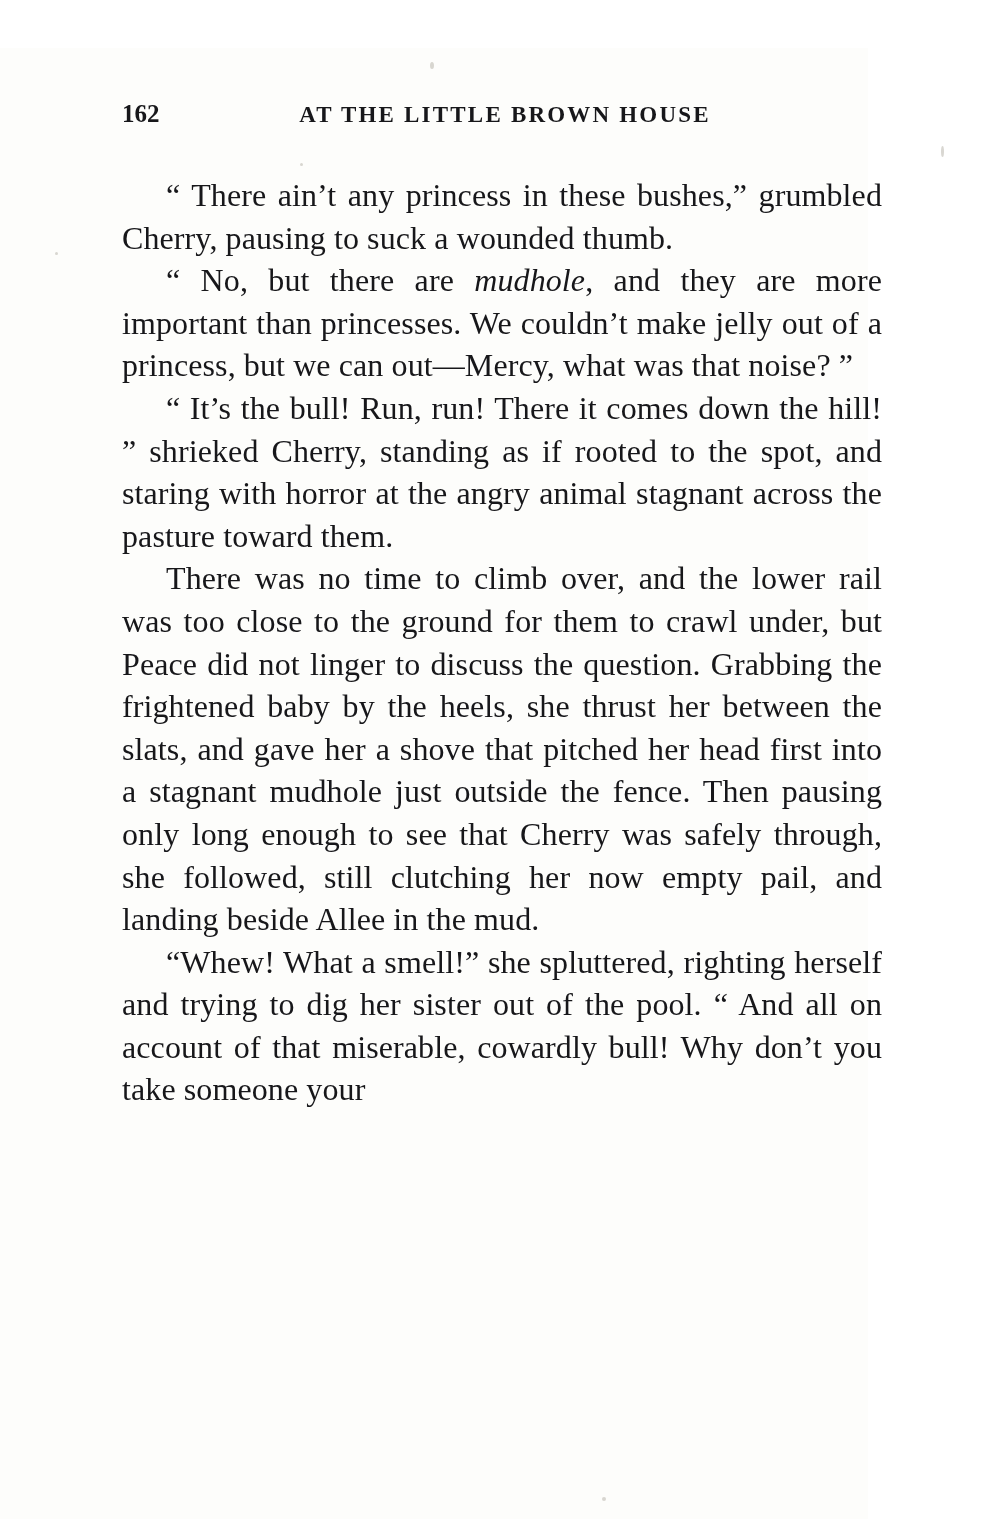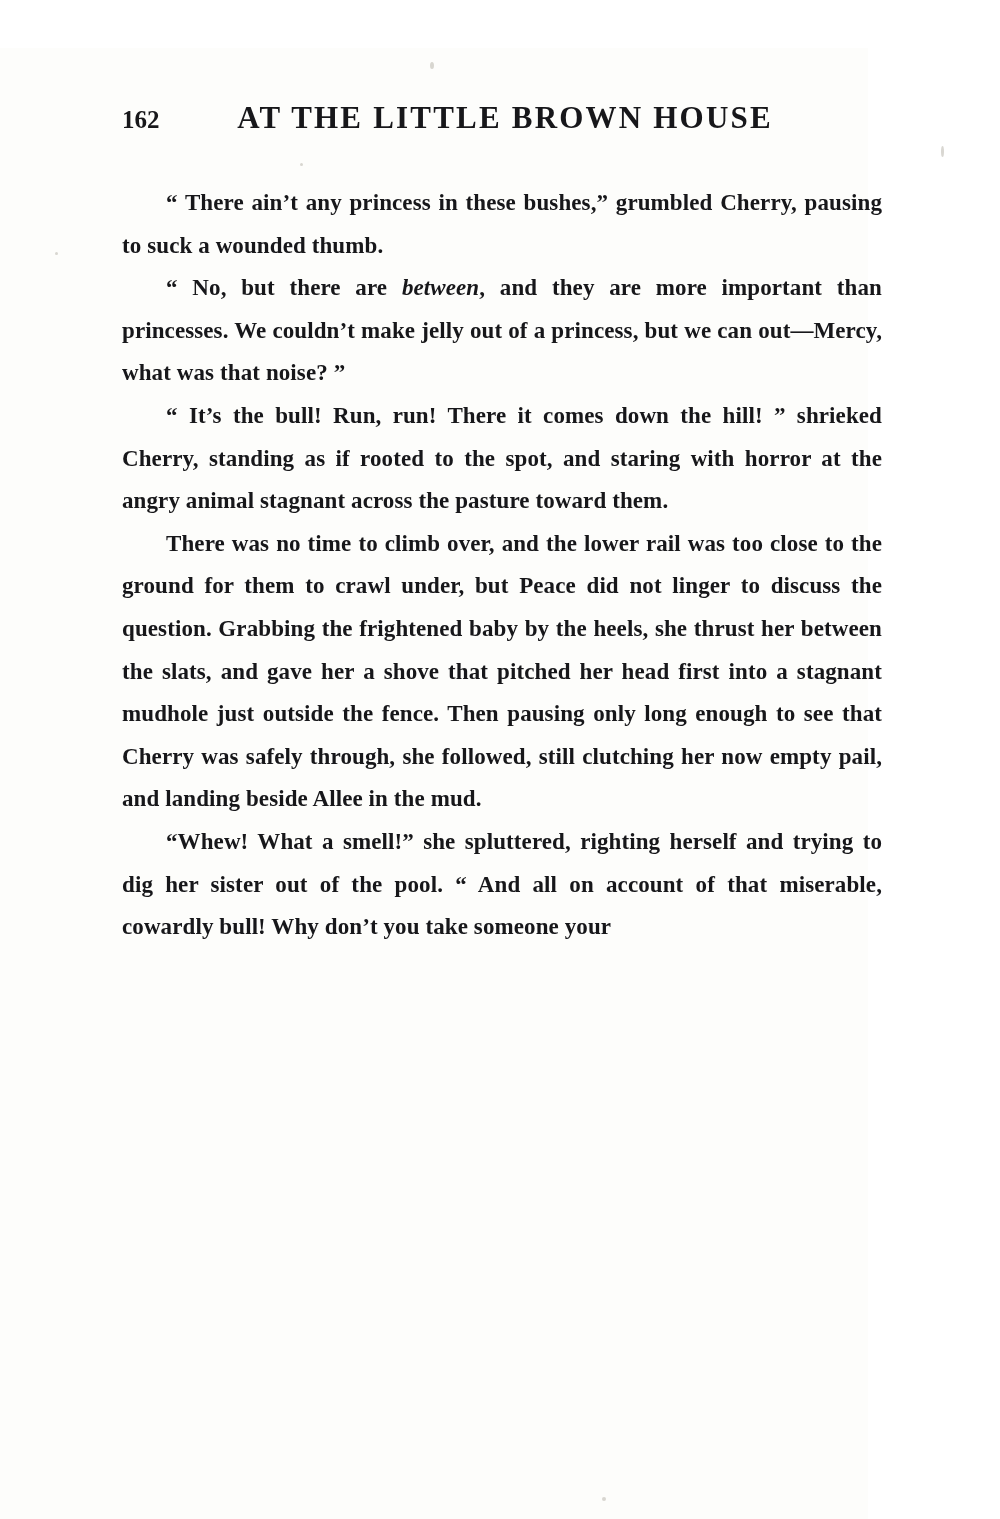--- a/index.html
+++ b/index.html
@@ -36,39 +36,38 @@
     letter-spacing: 0.5px;
     margin-bottom: 46px;
   }
   .folio {
     font-size: 25px;
     font-weight: 700;
     width: 60px;
     letter-spacing: 0px;
   }
   .head-title {
-    font-size: 31px;
+    font-size: 23px;
     font-weight: 700;
     letter-spacing: 2.2px;
     flex: 1;
     text-align: center;
     padding-right: 54px;
     white-space: nowrap;
   }
   .body-text p {
     margin: 0;
-    font-size: 23px;
+    font-size: 32px;
     line-height: 42.6px;
     text-align: justify;
     text-justify: inter-word;
     text-indent: 44px;
     letter-spacing: 0.1px;
     -webkit-hyphens: none;
     hyphens: none;
-    font-weight: bold;
   }
   .body-text p em {
     font-style: italic;
   }
   
   .speck {
     position: absolute;
     background: #b9b6ad;
     border-radius: 50%;
     opacity: 0.55;
@@ -88,20 +87,20 @@
 
   <div class="page-inner">
 
     <div class="running-head">
       <div class="folio">162</div>
       <div class="head-title">AT THE LITTLE BROWN HOUSE</div>
     </div>
 
     <div class="body-text">
       <p>“ There ain’t any princess in these bushes,” grumbled Cherry, pausing to suck a wounded thumb.</p>
-      <p id="para-italic">“ No, but there are <em>between</em>, and they are more important than princesses.  We couldn’t make jelly out of a princess, but we can out—Mercy, what was that noise? ”</p>
+      <p id="para-italic">“ No, but there are <em>mudhole</em>, and they are more important than princesses.  We couldn’t make jelly out of a princess, but we can out—Mercy, what was that noise? ”</p>
       <p>“ It’s the bull!  Run, run!  There it comes down the hill! ” shrieked Cherry, standing as if rooted to the spot, and staring with horror at the angry animal stagnant across the pasture toward them.</p>
       <p>There was no time to climb over, and the lower rail was too close to the ground for them to crawl under, but Peace did not linger to discuss the question.  Grabbing the frightened baby by the heels, she thrust her between the slats, and gave her a shove that pitched her head first into a stagnant mudhole just outside the fence.  Then pausing only long enough to see that Cherry was safely through, she followed, still clutching her now empty pail, and landing beside Allee in the mud.</p>
       <p>“Whew!  What a smell!” she spluttered, righting herself and trying to dig her sister out of the pool.  “ And all on account of that miserable, cowardly bull!  Why don’t you take someone your</p>
     </div>
 
   </div>
 </div>
 
 </body></html>

